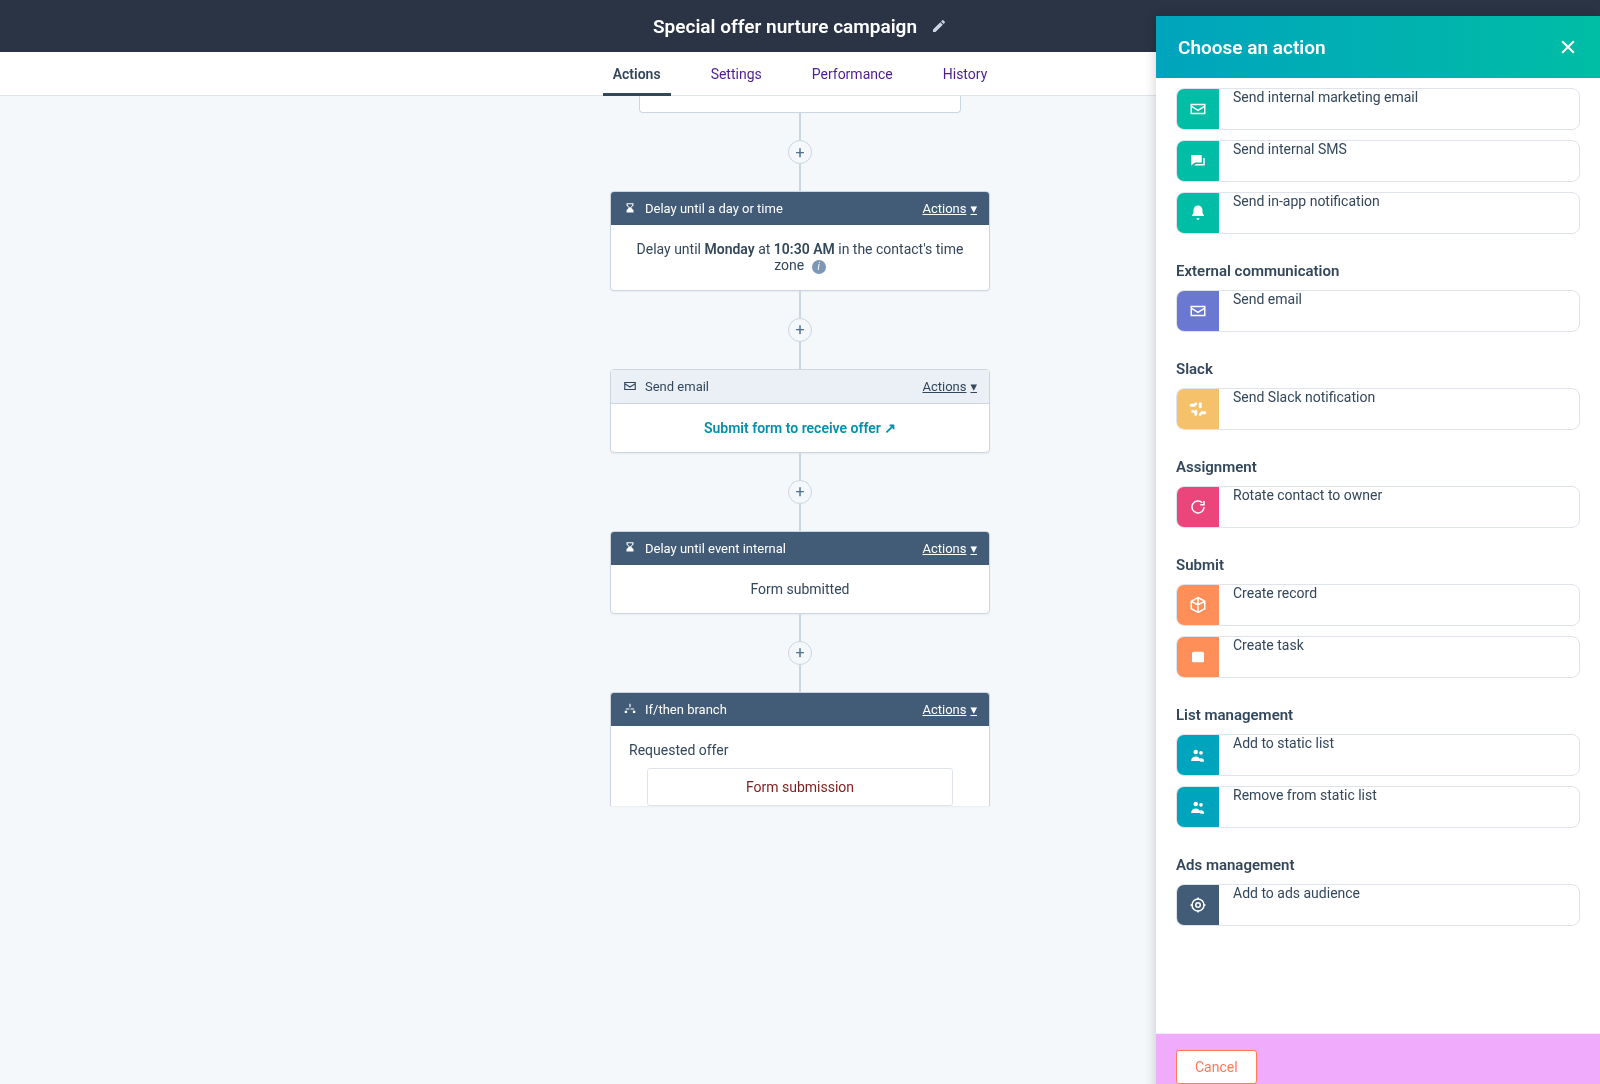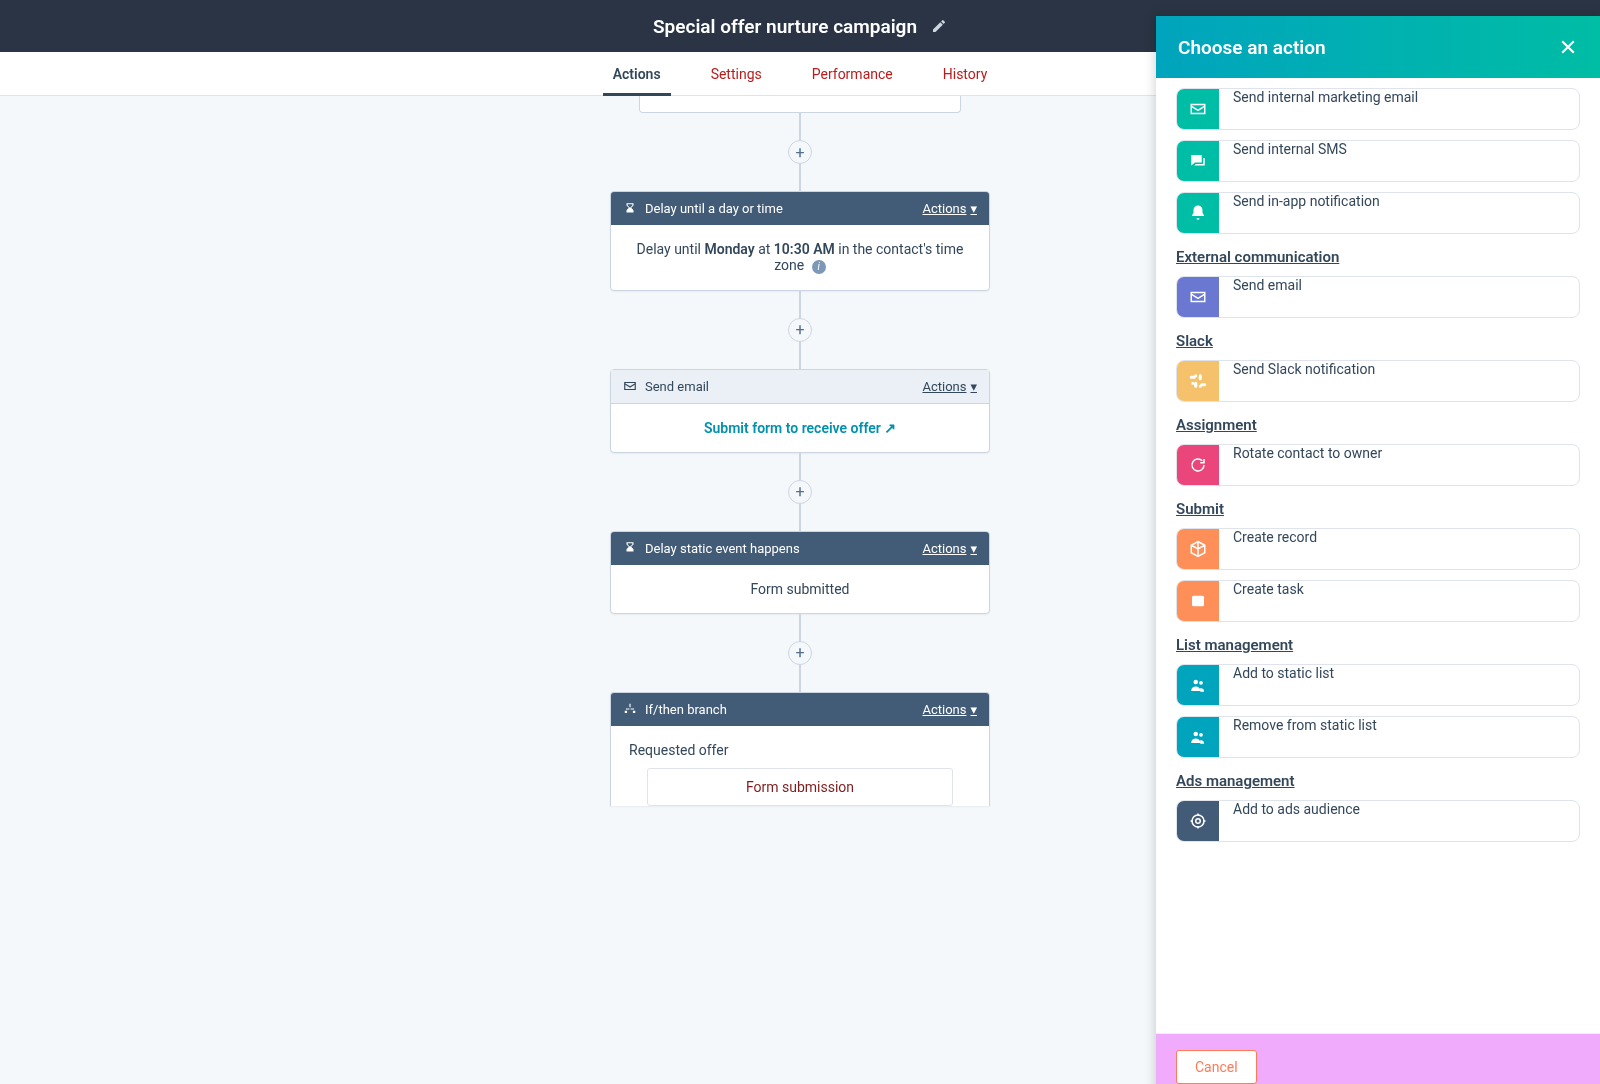--- a/index.html
+++ b/index.html
@@ -30,21 +30,21 @@
   background: #ffffff;
   border-bottom: 1px solid #dfe3eb;
   display: flex;
   align-items: stretch;
   justify-content: center;
   gap: 50px;
 }
 .tab {
   display: flex;
   align-items: center;
-  color: #b91c1c;
+  color: #4c1d95;
   font-size: 14px;
   cursor: pointer;
   position: relative;
 }
 .tab.active {
   color: #33475b;
   font-weight: 600;
 }
 .tab.active::after {
   content: "";
@@ -201,22 +201,21 @@
 .panel-close { cursor: pointer; }
 .panel-body {
   flex: 1;
   overflow-y: auto;
   padding: 10px 20px 20px;
 }
 .action-group-label {
   color: #33475b;
   font-size: 15px;
   font-weight: 600;
-  margin: 14px 0 10px;
-  text-decoration: underline;
+  margin: 28px 0 10px;
 }
 .action-item {
   display: flex;
   align-items: flex-start;
   border: 1px solid #dfe3eb;
   border-radius: 8px;
   margin-bottom: 10px;
   background: #fff;
   cursor: pointer;
   overflow: hidden;
@@ -349,21 +348,21 @@
     <div class="connector"></div>
 
     <div class="card">
       <div class="card-header dark">
         <div class="left">
           <span>
               <svg width="14" height="14" viewBox="0 0 24 24" fill="currentColor">
                 <path d="M6 2h12v4l-4 4 4 4v4H6v-4l4-4-4-4V2zm2 2v2l4 4 4-4V4H8z"></path>
               </svg>
             </span>
-          <span>Delay static event happens</span>
+          <span>Delay until event internal</span>
         </div>
         <div class="actions-link">
           <span>Actions</span>
           <span>▾</span>
         </div>
       </div>
       <div class="card-body">
         <div>Form submitted</div>
       </div>
     </div>

